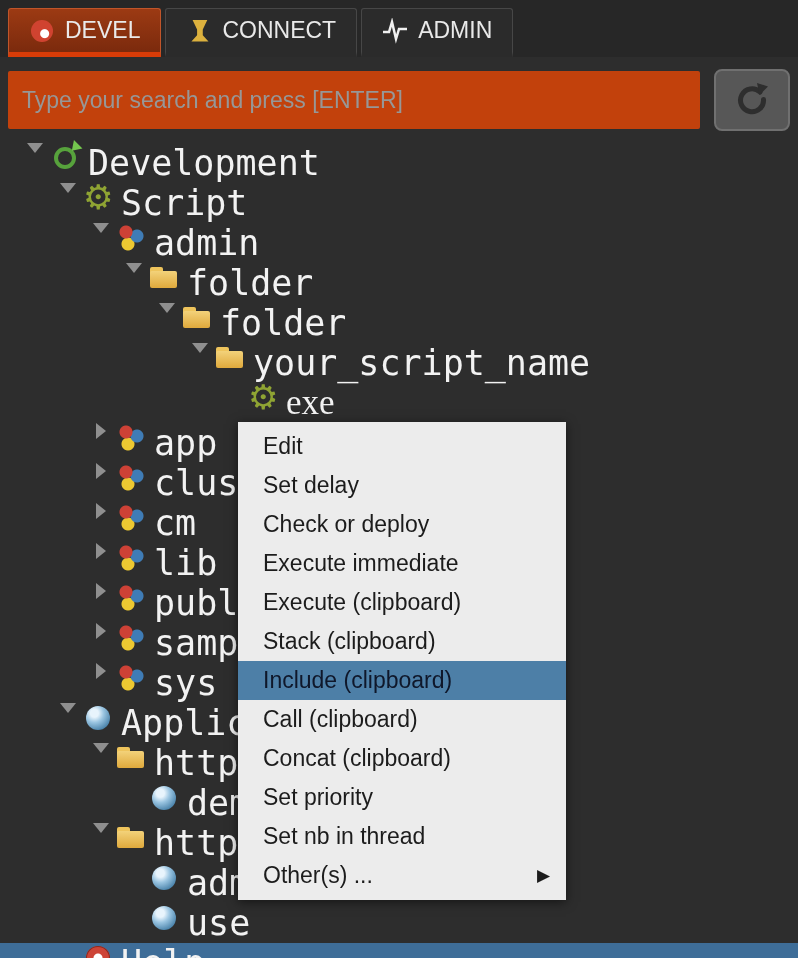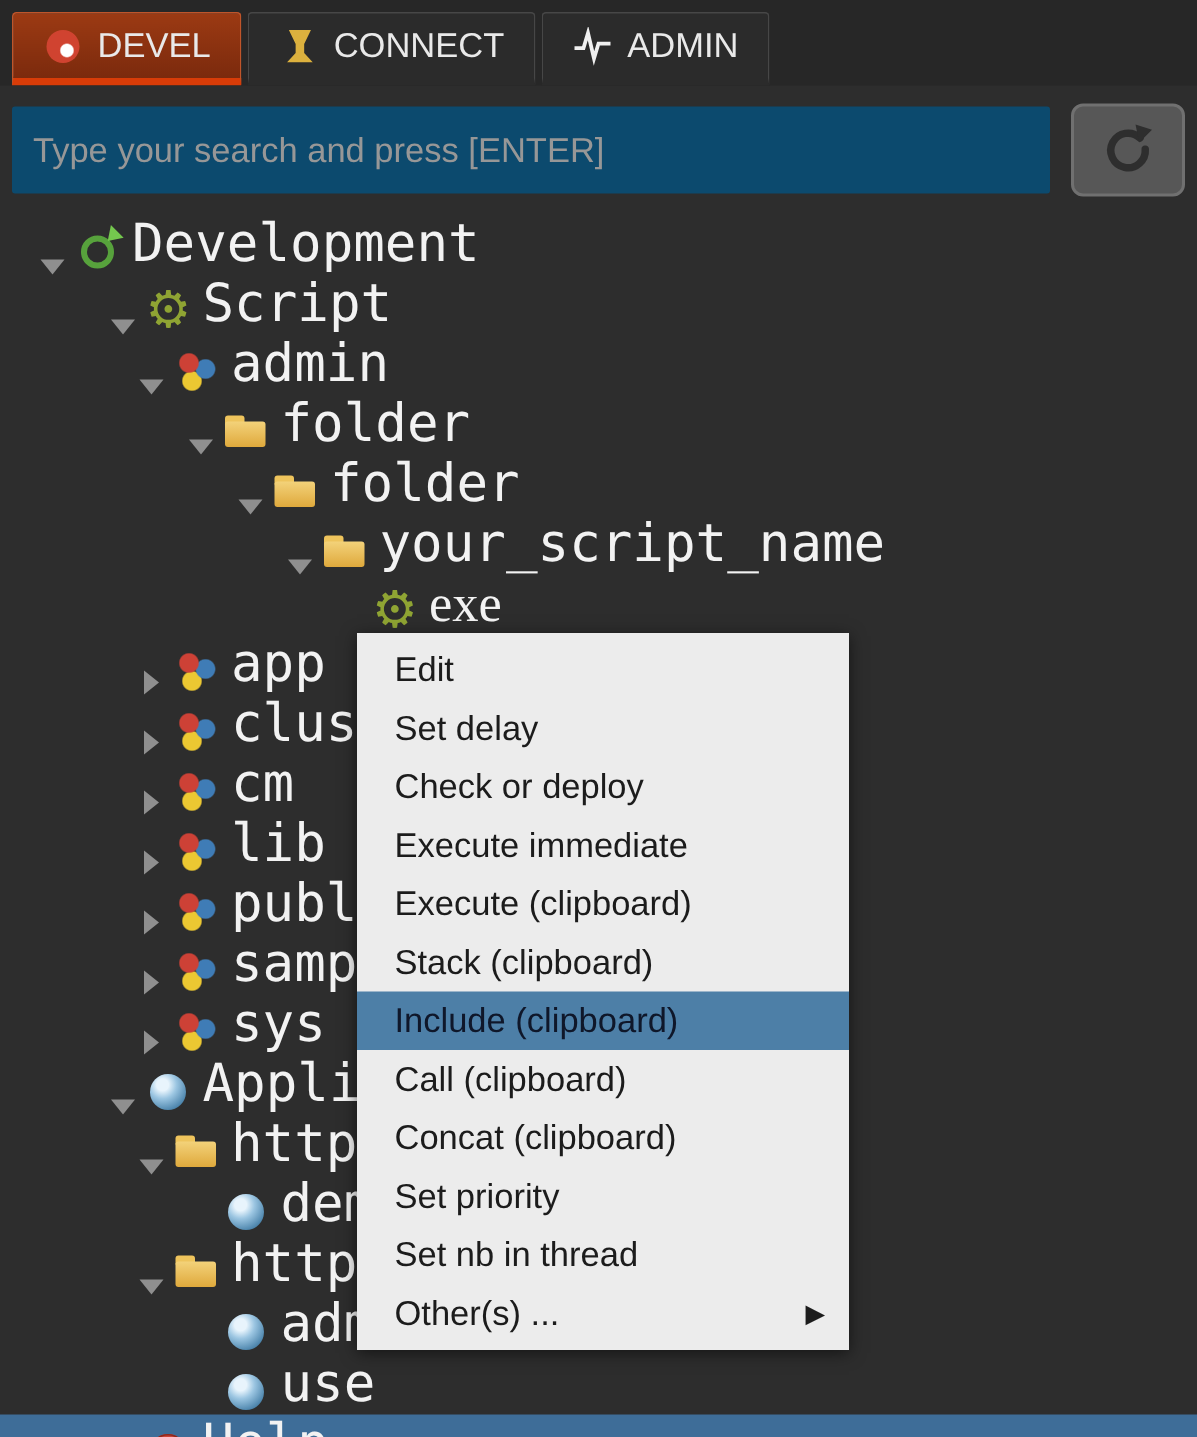--- a/index.html
+++ b/index.html
@@ -24,39 +24,39 @@
   }
   .tic{width:26px;height:26px;flex:0 0 26px;position:relative;}
   .ic-devel::after{content:"";position:absolute;inset:2px;border-radius:50%;
     background:radial-gradient(circle at 62% 62%, #ffffff 0 4px, #d04330 5px);}
   .ic-connect::after{content:"";position:absolute;left:4px;top:2px;width:19px;height:22px;
     background:#dcb13e;
     clip-path:polygon(10% 0,90% 0,65% 45%,65% 72%,95% 100%,5% 100%,35% 72%,35% 45%);}
   
   .searchbar{display:flex;align-items:center;margin:12px 8px 0 8px;gap:14px;}
   .searchbar input{
-    flex:1;height:58px;background:#0c4a6e;border:0;border-radius:2px;
+    flex:1;height:58px;background:#c2410c;border:0;border-radius:2px;
     padding:0 14px;font-size:23px;color:#cfcfcf;
     font-family:"Liberation Sans",sans-serif;outline:none;
   }
   .searchbar input::placeholder{color:#979797;}
   .refresh{
     width:76px;height:62px;background:#575757;border:2px solid #707070;
     border-radius:8px;display:flex;align-items:center;justify-content:center;
     box-sizing:border-box;cursor:pointer;padding:0;
   }
   
   .tree{margin-top:12px;position:relative;z-index:1;}
   .row{
-    display:flex;align-items:flex-end;height:40px;color:#f2f2f2;
+    display:flex;align-items:flex-start;height:40px;color:#f2f2f2;
     font-family:"DejaVu Sans Mono",monospace;font-size:35px;white-space:nowrap;
   }
   .row .lbl{line-height:40px;}
   .row.sel{background:#3e6d98;}
-  .lvl0{padding-left:20px;} .lvl1{padding-left:67px;} .lvl2{padding-left:86px;}
+  .lvl0{padding-left:20px;} .lvl1{padding-left:53px;} .lvl2{padding-left:86px;}
   .lvl3{padding-left:119px;} .lvl4{padding-left:152px;} .lvl5{padding-left:185px;}
   .lvl6{padding-left:218px;font-family:Liberation Serif, serif;}
   .tw{width:30px;flex:0 0 30px;display:flex;align-items:center;justify-content:center;}
   .tw.open::before{content:"";border-left:8px solid rgba(0,0,0,0);
     border-right:8px solid rgba(0,0,0,0);border-top:10px solid #8f8f8f;}
   .tw.closed::before{content:"";border-top:8px solid rgba(0,0,0,0);
     border-bottom:8px solid rgba(0,0,0,0);border-left:10px solid #8f8f8f;}
   .ic{width:30px;height:30px;flex:0 0 30px;margin-right:8px;position:relative;}
   .ic-gear::before{content:"\2699";font-family:"DejaVu Sans",sans-serif;
     font-size:34px;line-height:32px;color:#8fa433;position:absolute;top:-2px;left:0;}

